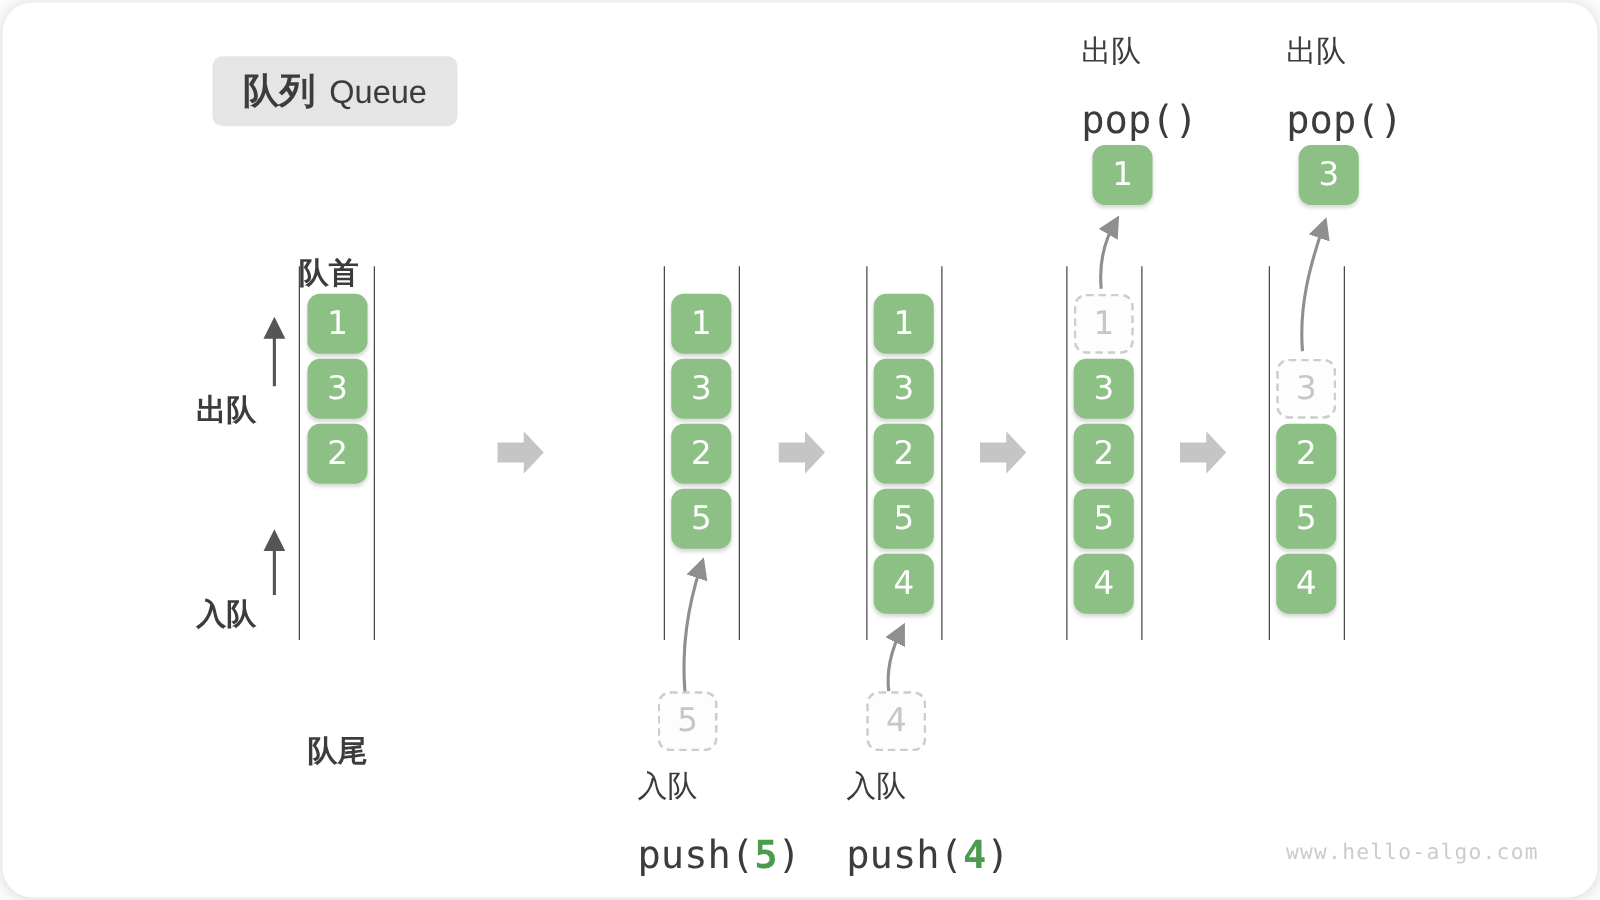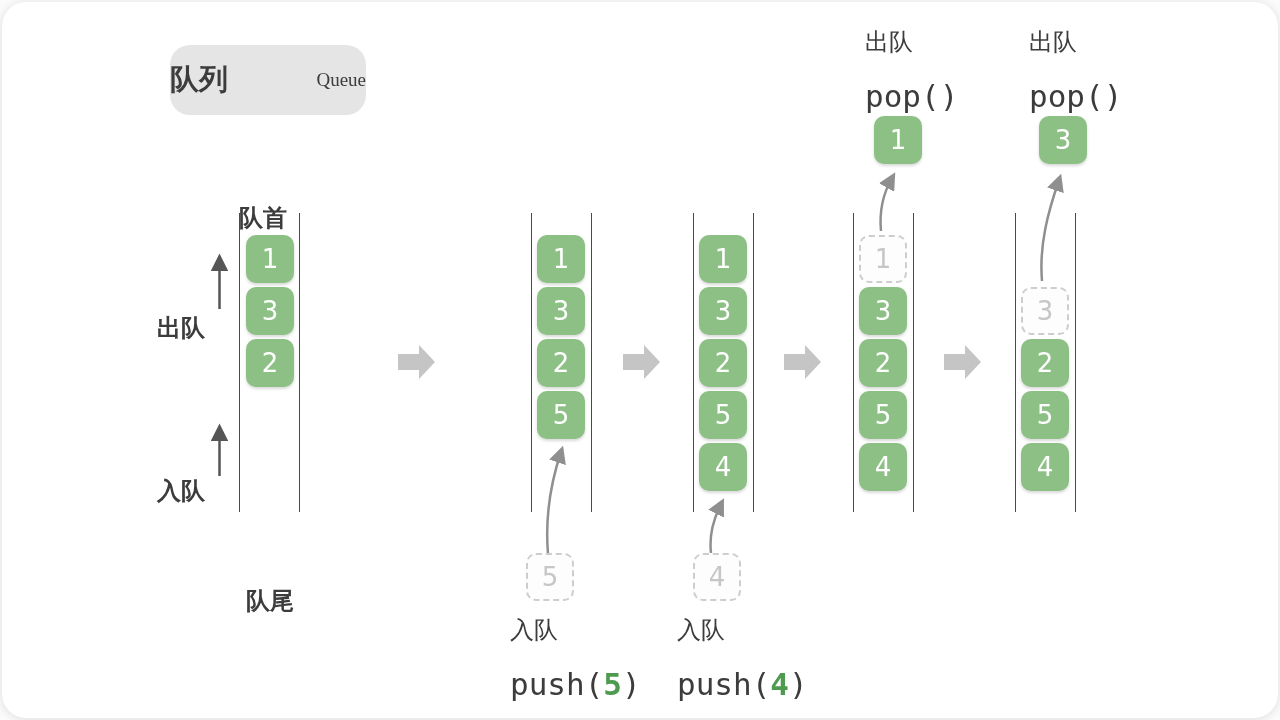--- a/index.html
+++ b/index.html
@@ -2,24 +2,24 @@
 <html><head>
 <meta charset="utf-8">
 <style>
   *{box-sizing:border-box;margin:0;padding:0;}
   html,body{width:1280px;height:720px;}
   body{position:relative;background:#FBFBFB;font-family:"Liberation Sans",sans-serif;}
   .canvas{position:absolute;inset:2px;background:#FFFFFF;border-radius:24px;
           box-shadow:0 1px 10px rgba(0,0,0,0.13);overflow:hidden;}
   .arrows{position:absolute;left:0;top:0;width:1280px;height:720px;}
 
-  .title-box{position:absolute;left:168px;top:43px;width:196px;height:70px;background:#E5E5E5;
-             border-radius:20px;display:flex;align-items:center;justify-content:space-between;gap:11px;}
+  .title-box{position:absolute;left:168px;top:43px;width:196px;height:56px;background:#E5E5E5;
+             border-radius:8px;display:flex;align-items:center;justify-content:center;gap:11px;}
   .title-zh{font-size:29px;font-weight:700;color:#3C3C3C;}
-  .title-en{font-family:Liberation Serif, serif;font-size:19px;color:#3C3C3C;}
+  .title-en{font-family:Liberation Sans, sans-serif;font-size:26px;color:#3C3C3C;}
 
   .lbl{position:absolute;font-size:24px;color:#3C3C3C;font-weight:700;white-space:nowrap;margin-top:48px;}
 
   .wall{position:absolute;top:211px;height:299px;width:61px;
         border-left:1.5px solid #4A4A4A;border-right:1.5px solid #4A4A4A;}
 
   .qbox{position:absolute;width:48px;height:48px;border-radius:10px;background:#8CC084;
         color:#FFFFFF;font-size:26px;font-weight:500;display:flex;align-items:center;
         justify-content:center;font-family:"DejaVu Sans",sans-serif;
         box-shadow:0 2px 3px rgba(0,0,0,0.15);}
@@ -120,14 +120,15 @@
   </div>
   <div class="op-block" style="left:508px;top:612px">
     <div class="op-zh">入队</div>
     <div class="op-code"><span>push(</span><span class="arg">5</span><span>)</span></div>
   </div>
   <div class="op-block" style="left:675px;top:612px">
     <div class="op-zh">入队</div>
     <div class="op-code"><span>push(</span><span class="arg">4</span><span>)</span></div>
   </div>
 
+  <div class="watermark">www.hello-algo.com</div>
 
 </div>
 
 </body></html>

